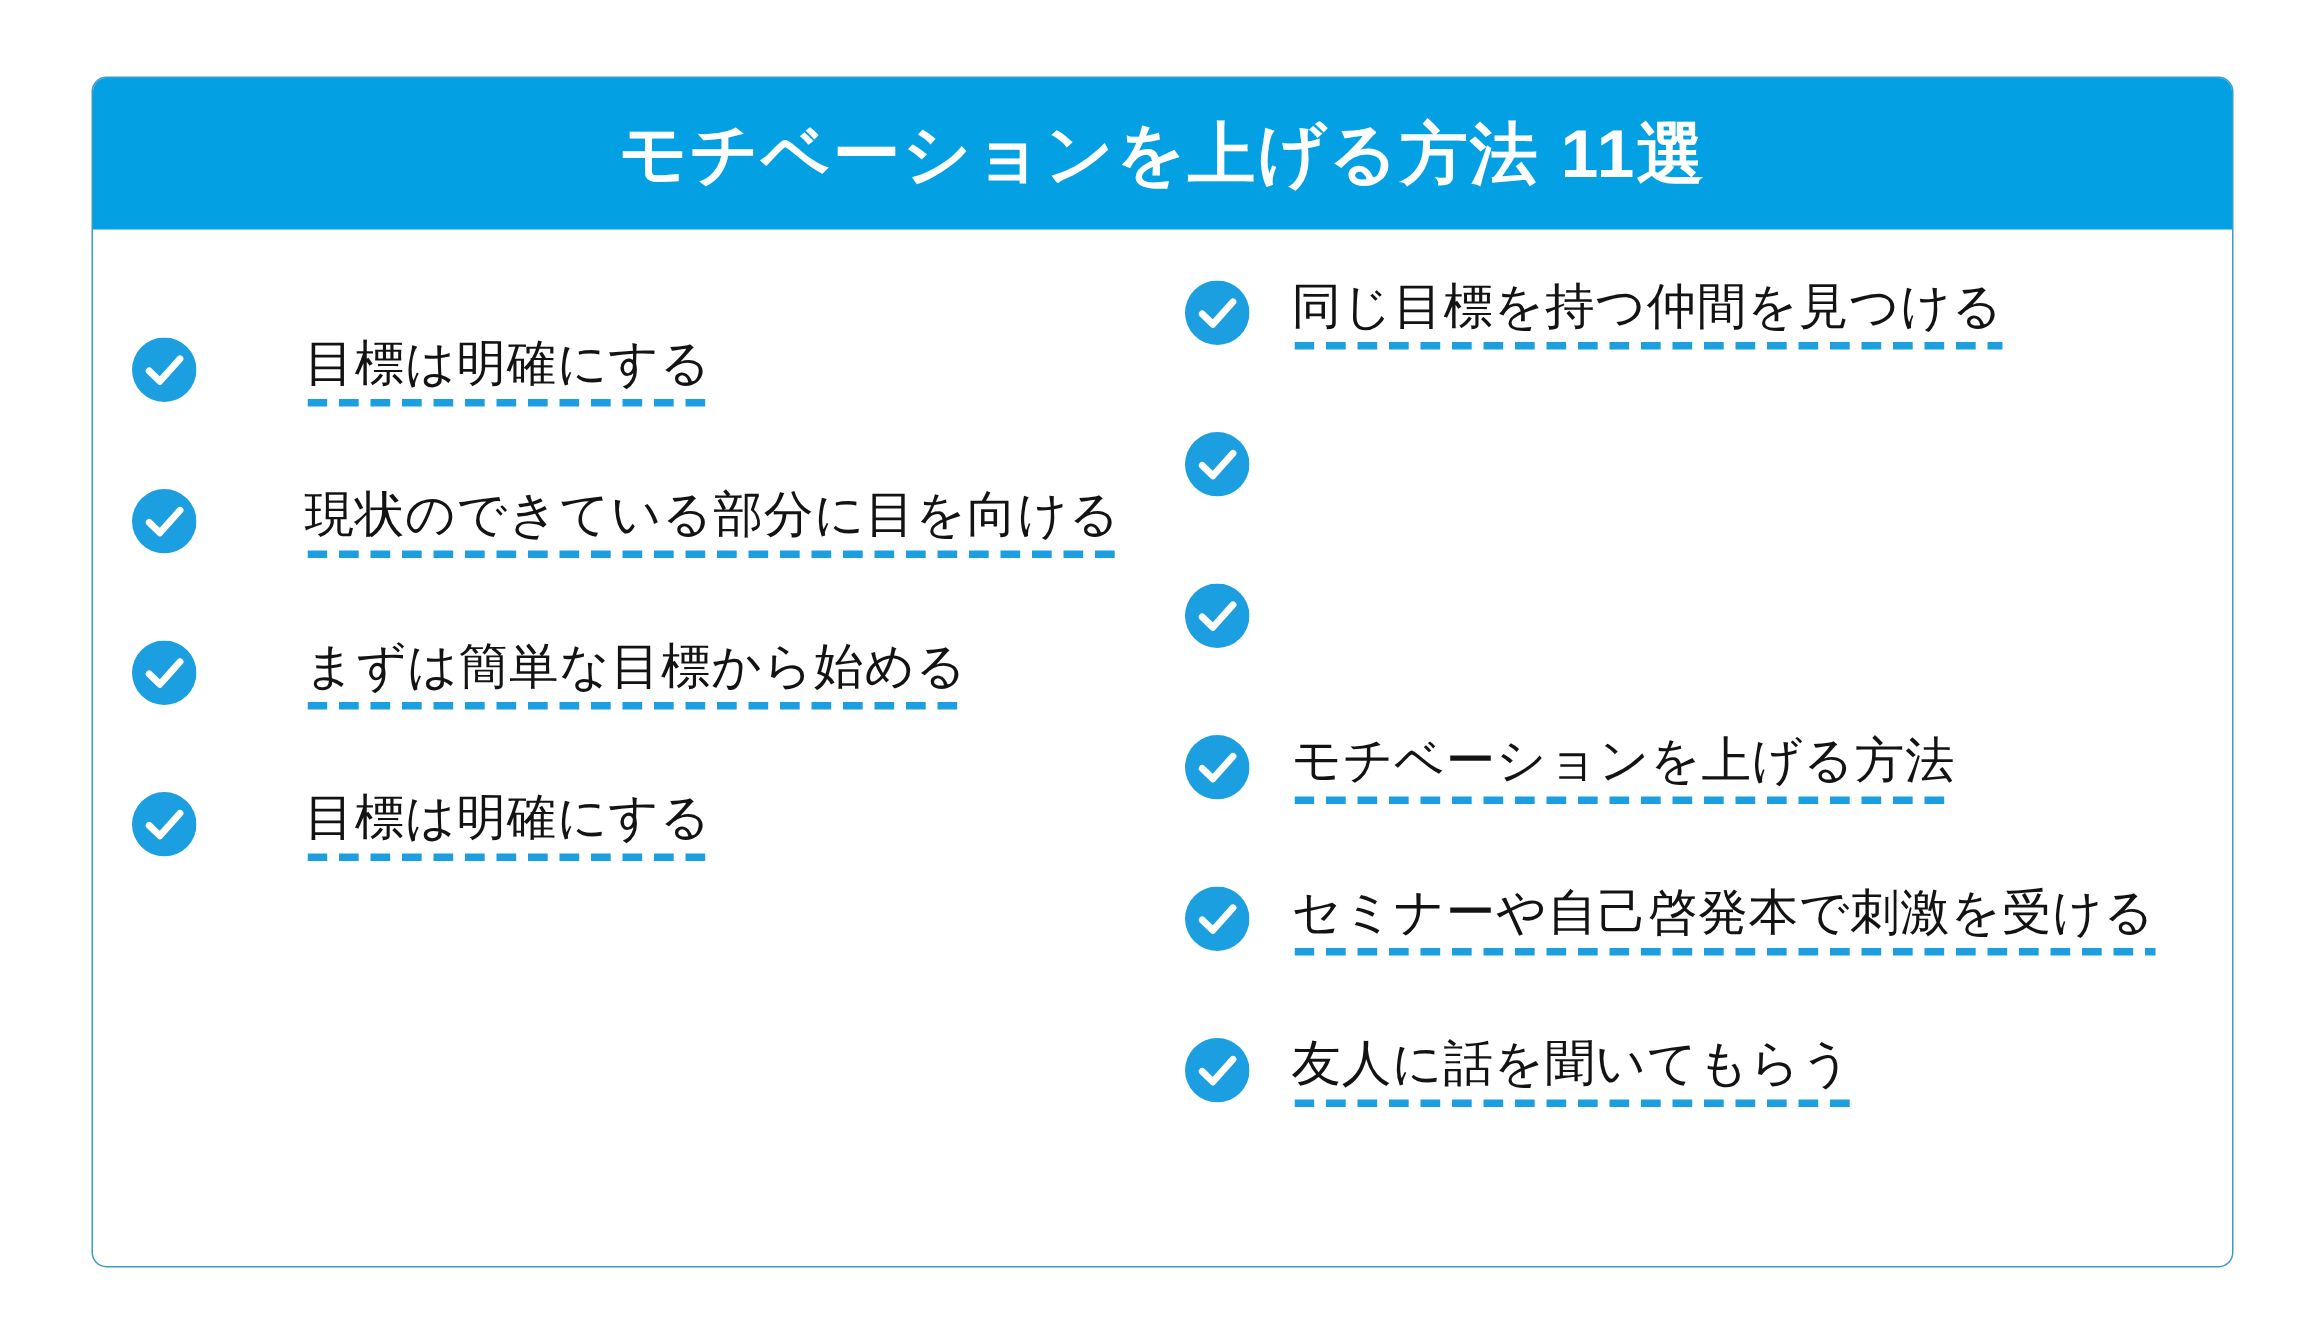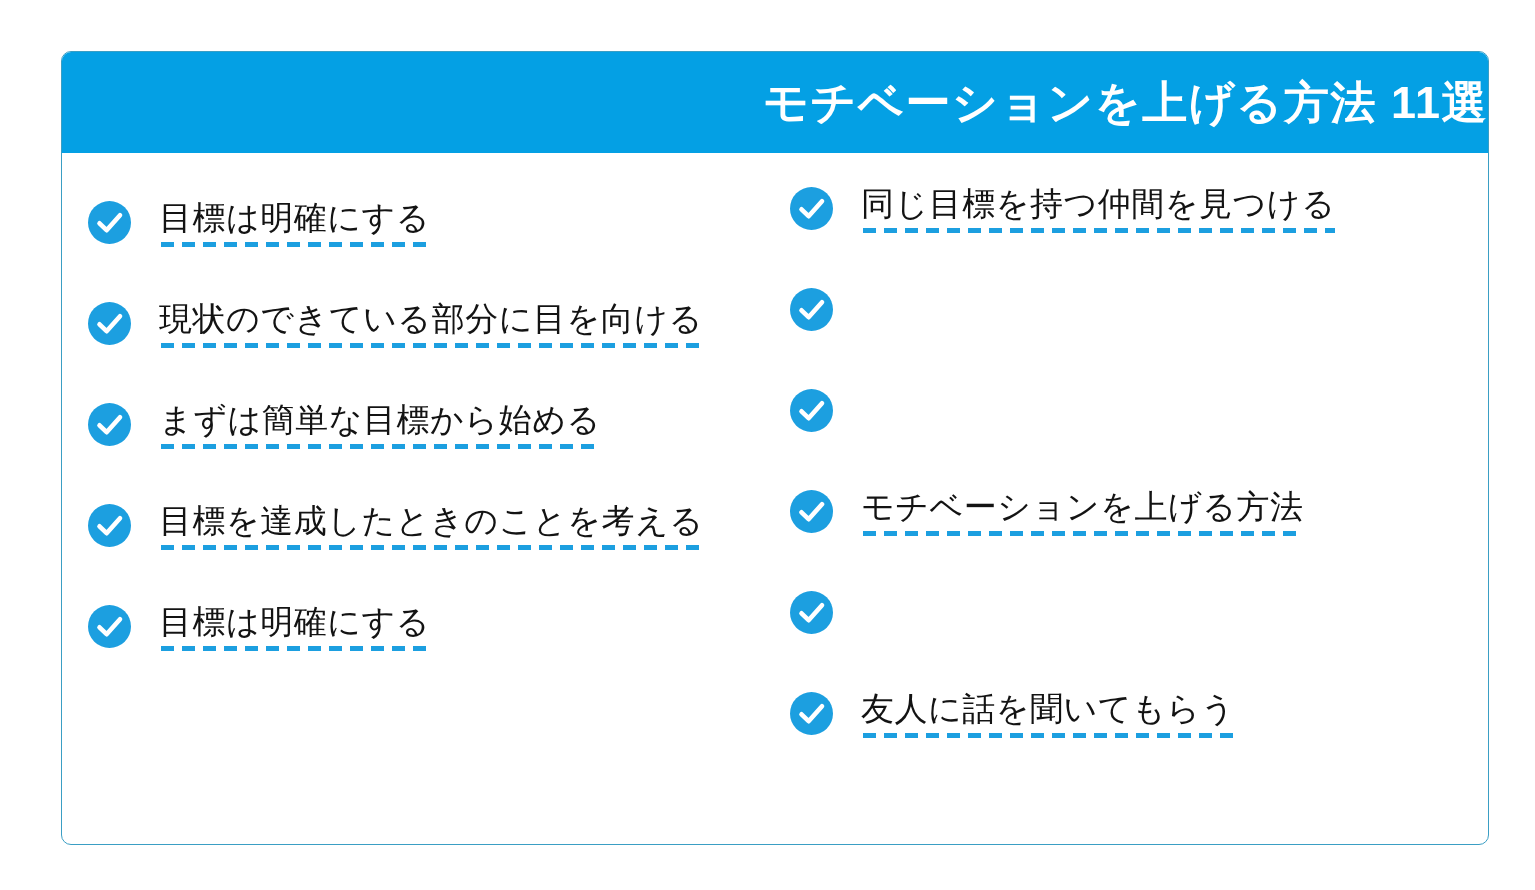--- a/index.html
+++ b/index.html
@@ -31,21 +31,21 @@
   
   #header-bar {
     position: absolute;
     left: 0;
     top: 0;
     width: 100%;
     height: 101px;
     background: #04A0E4;
     display: flex;
     align-items: center;
-    justify-content: flex-end;
+    justify-content: center;
   }
   #header-title {
     color: #ffffff;
     font-size: 45px;
     font-weight: bold;
     letter-spacing: 1.5px;
     line-height: 1;
     white-space: nowrap;
   }
 
@@ -66,21 +66,21 @@
 
   
   .list-item {
     position: relative;
     height: 101px;
     display: flex;
     align-items: flex-start;
     padding-top: 45px;
     box-sizing: border-box;
   }
-  #col-left  .list-item { padding-top: 46px; }
+  #col-left  .list-item { padding-top: 70px; gap: 44px; }
   #col-right .list-item { padding-top: 32px; }
 
   .check-icon {
     flex: 0 0 auto;
     width: 43px;
     height: 43px;
     margin-right: 28px;
     margin-top: 2px;
   }
   .check-icon svg { display: block; width: 43px; height: 43px; }
@@ -158,32 +158,20 @@
           </span>
         </div>
         <div class="list-item">
           <span class="check-icon">
             <svg viewBox="0 0 43 43" xmlns="http://www.w3.org/2000/svg">
               <circle cx="21.5" cy="21.5" r="21.5" fill="#1C9FE0"></circle>
               <path d="M11.5 22.3 L18.6 29.2 L32.0 14.2" fill="none" stroke="#FFFFFF" stroke-width="4.6" stroke-linecap="round" stroke-linejoin="round"></path>
             </svg>
           </span>
           <span class="item-text-wrap">
-            <span class="item-label">目標を達成したときのことを考える</span>
-            <span class="dash-underline"></span>
-          </span>
-        </div>
-        <div class="list-item">
-          <span class="check-icon">
-            <svg viewBox="0 0 43 43" xmlns="http://www.w3.org/2000/svg">
-              <circle cx="21.5" cy="21.5" r="21.5" fill="#1C9FE0"></circle>
-              <path d="M11.5 22.3 L18.6 29.2 L32.0 14.2" fill="none" stroke="#FFFFFF" stroke-width="4.6" stroke-linecap="round" stroke-linejoin="round"></path>
-            </svg>
-          </span>
-          <span class="item-text-wrap">
             <span class="item-label">目標は明確にする</span>
             <span class="dash-underline"></span>
           </span>
         </div>
       </div>
     <div class="column" id="col-right">
         <div class="list-item">
           <span class="check-icon">
             <svg viewBox="0 0 43 43" xmlns="http://www.w3.org/2000/svg">
               <circle cx="21.5" cy="21.5" r="21.5" fill="#1C9FE0"></circle>
@@ -224,20 +212,21 @@
           </span>
         </div>
         <div class="list-item">
           <span class="check-icon">
             <svg viewBox="0 0 43 43" xmlns="http://www.w3.org/2000/svg">
               <circle cx="21.5" cy="21.5" r="21.5" fill="#1C9FE0"></circle>
               <path d="M11.5 22.3 L18.6 29.2 L32.0 14.2" fill="none" stroke="#FFFFFF" stroke-width="4.6" stroke-linecap="round" stroke-linejoin="round"></path>
             </svg>
           </span>
           <span class="item-text-wrap">
+            <span class="item-label">セミナーや自己啓発本で刺激を受ける</span>
             <span class="dash-underline"></span>
           </span>
         </div>
         <div class="list-item">
           <span class="check-icon">
             <svg viewBox="0 0 43 43" xmlns="http://www.w3.org/2000/svg">
               <circle cx="21.5" cy="21.5" r="21.5" fill="#1C9FE0"></circle>
               <path d="M11.5 22.3 L18.6 29.2 L32.0 14.2" fill="none" stroke="#FFFFFF" stroke-width="4.6" stroke-linecap="round" stroke-linejoin="round"></path>
             </svg>
           </span>

